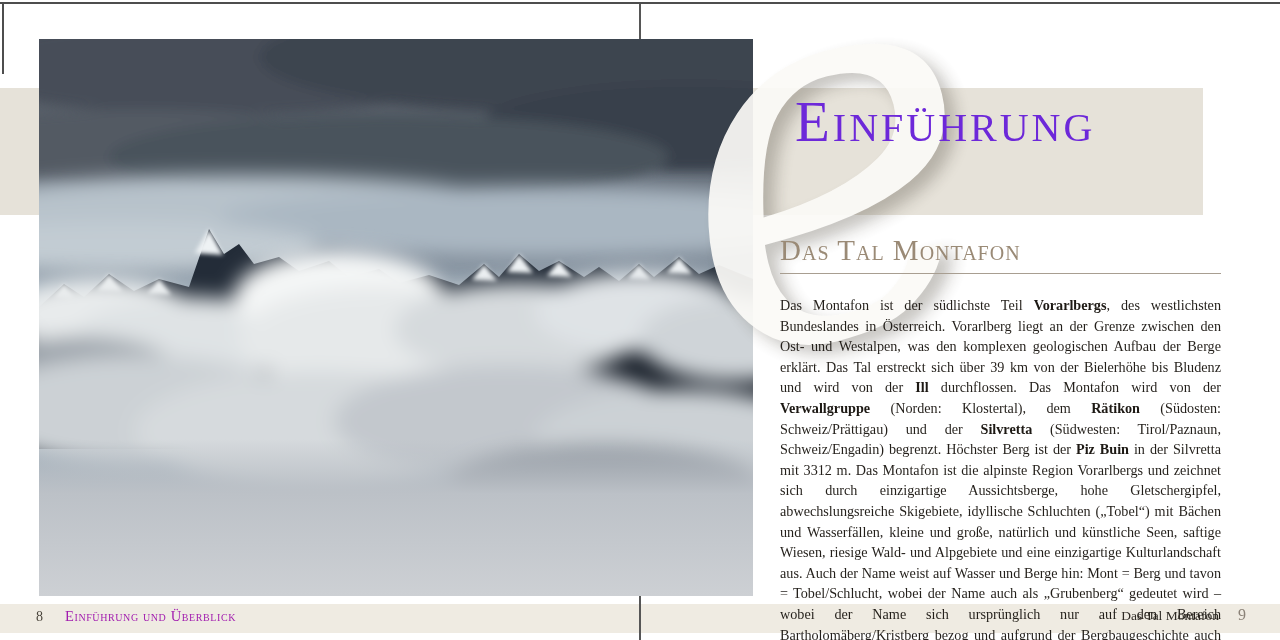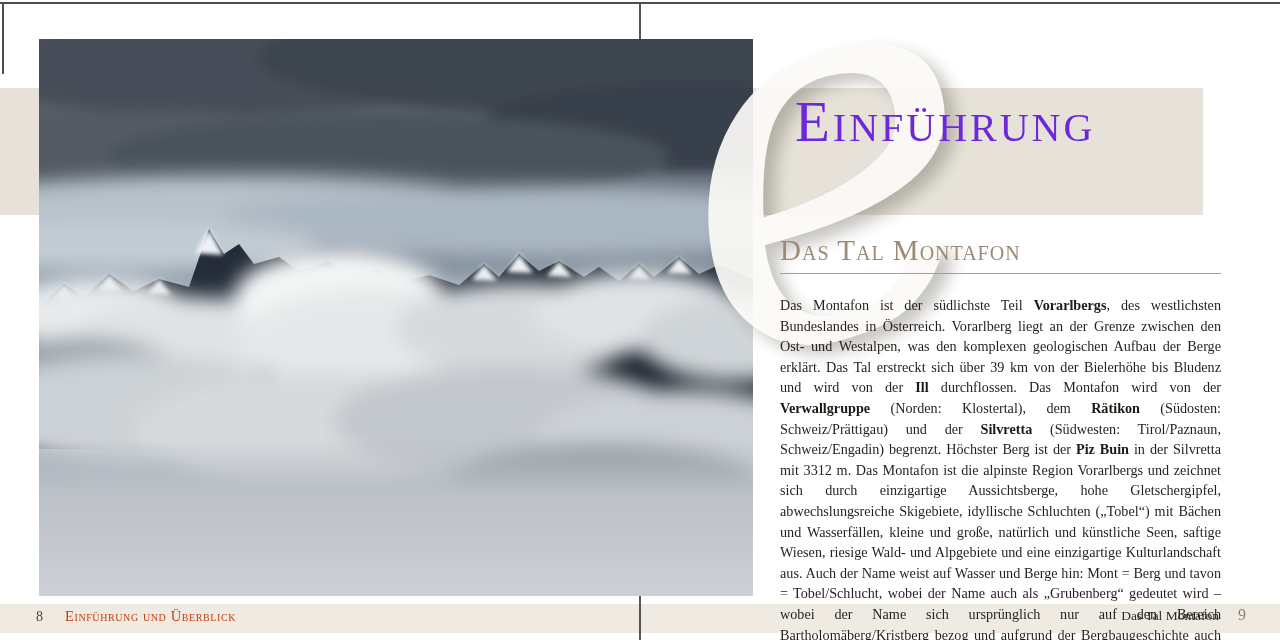--- a/index.html
+++ b/index.html
@@ -37,21 +37,21 @@
 
   
   .body-text{position:absolute;left:780px;top:295px;width:441px;z-index:5;
              font-size:14.2px;line-height:20.6px;text-align:justify;color:#231f1a;}
   .body-text strong{font-weight:bold;color:#1d1914;}
 
   
   .footer-band{position:absolute;left:0;top:604px;width:1280px;height:29px;background:#efebe2;z-index:1;}
   .footer-left{position:absolute;left:36px;top:608px;z-index:5;display:flex;align-items:baseline;gap:22px;}
   .footer-left .pagenum{font-size:14px;color:#4a453c;}
-  .footer-left .label{font-variant:small-caps;font-size:14.5px;letter-spacing:.6px;color:#c2410c;}
+  .footer-left .label{font-variant:small-caps;font-size:14.5px;letter-spacing:.6px;color:#a21caf;}
   .footer-right{position:absolute;right:34px;top:606px;z-index:5;display:flex;align-items:baseline;gap:19px;}
   .footer-right .label{font-size:13.5px;color:#2e2a24;}
   .footer-right .pagenum{font-size:16px;color:#8b8278;}
 </style>
 </head>
 <body>
 
 <div class="spread">
 
   <div class="top-rule"></div>

